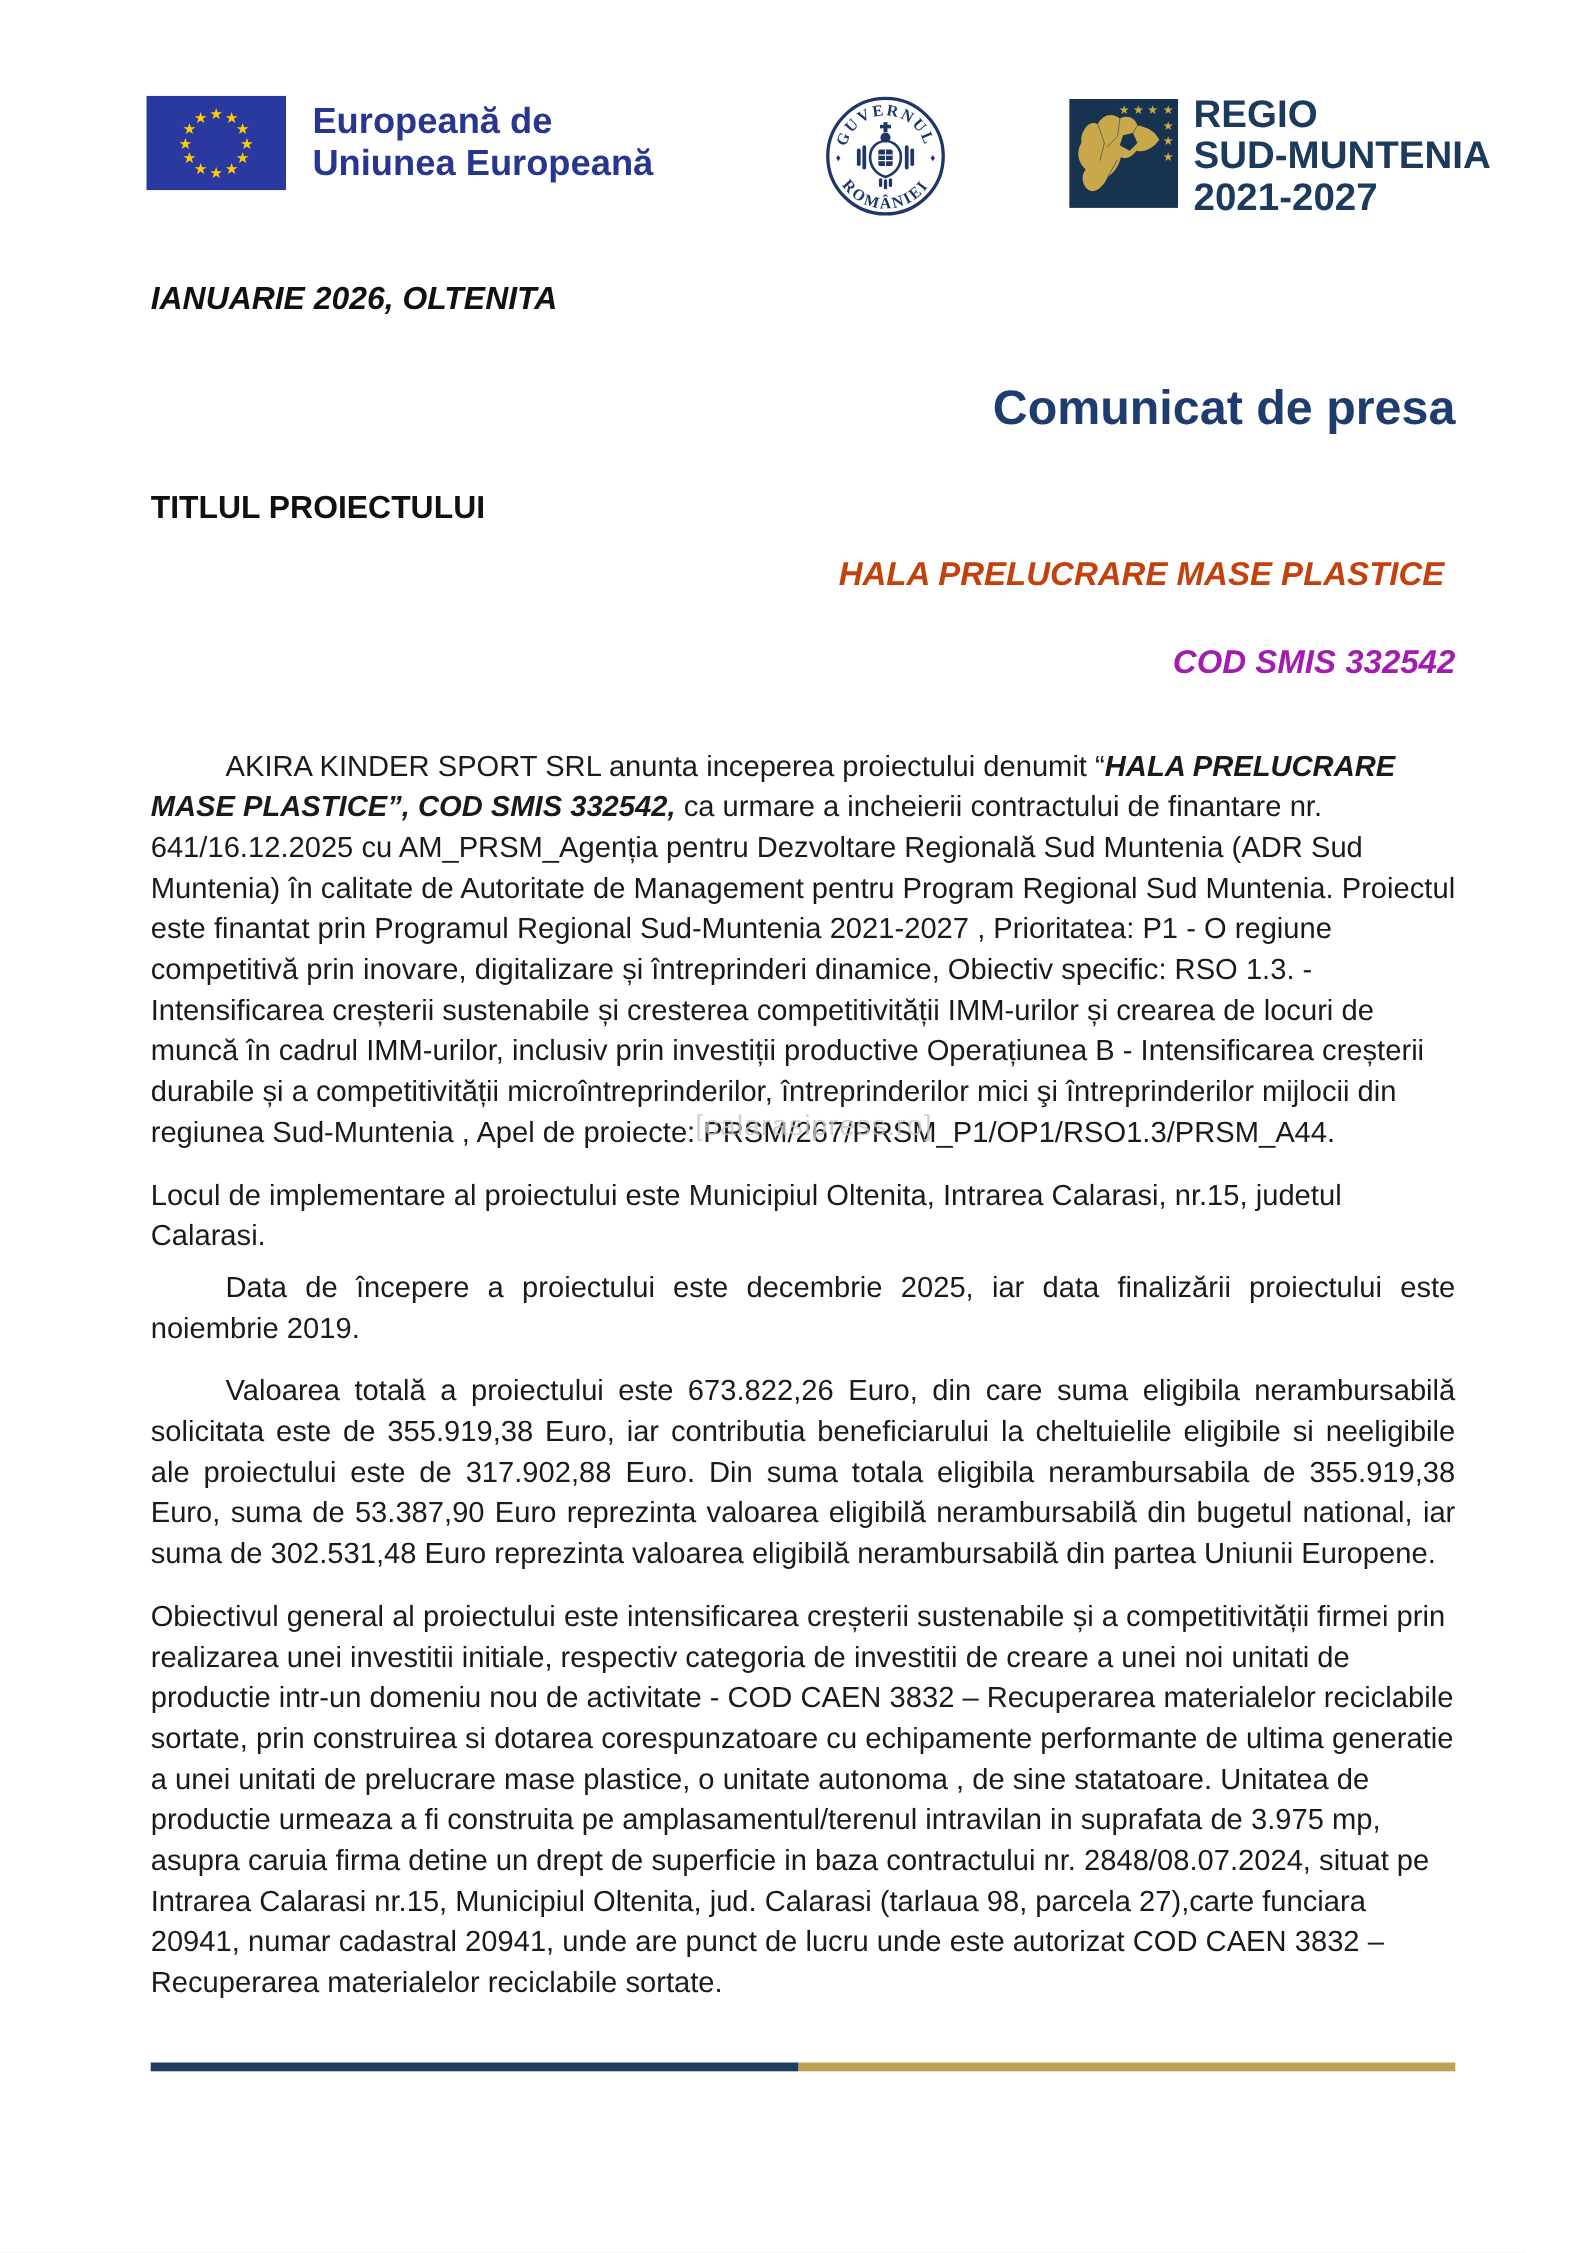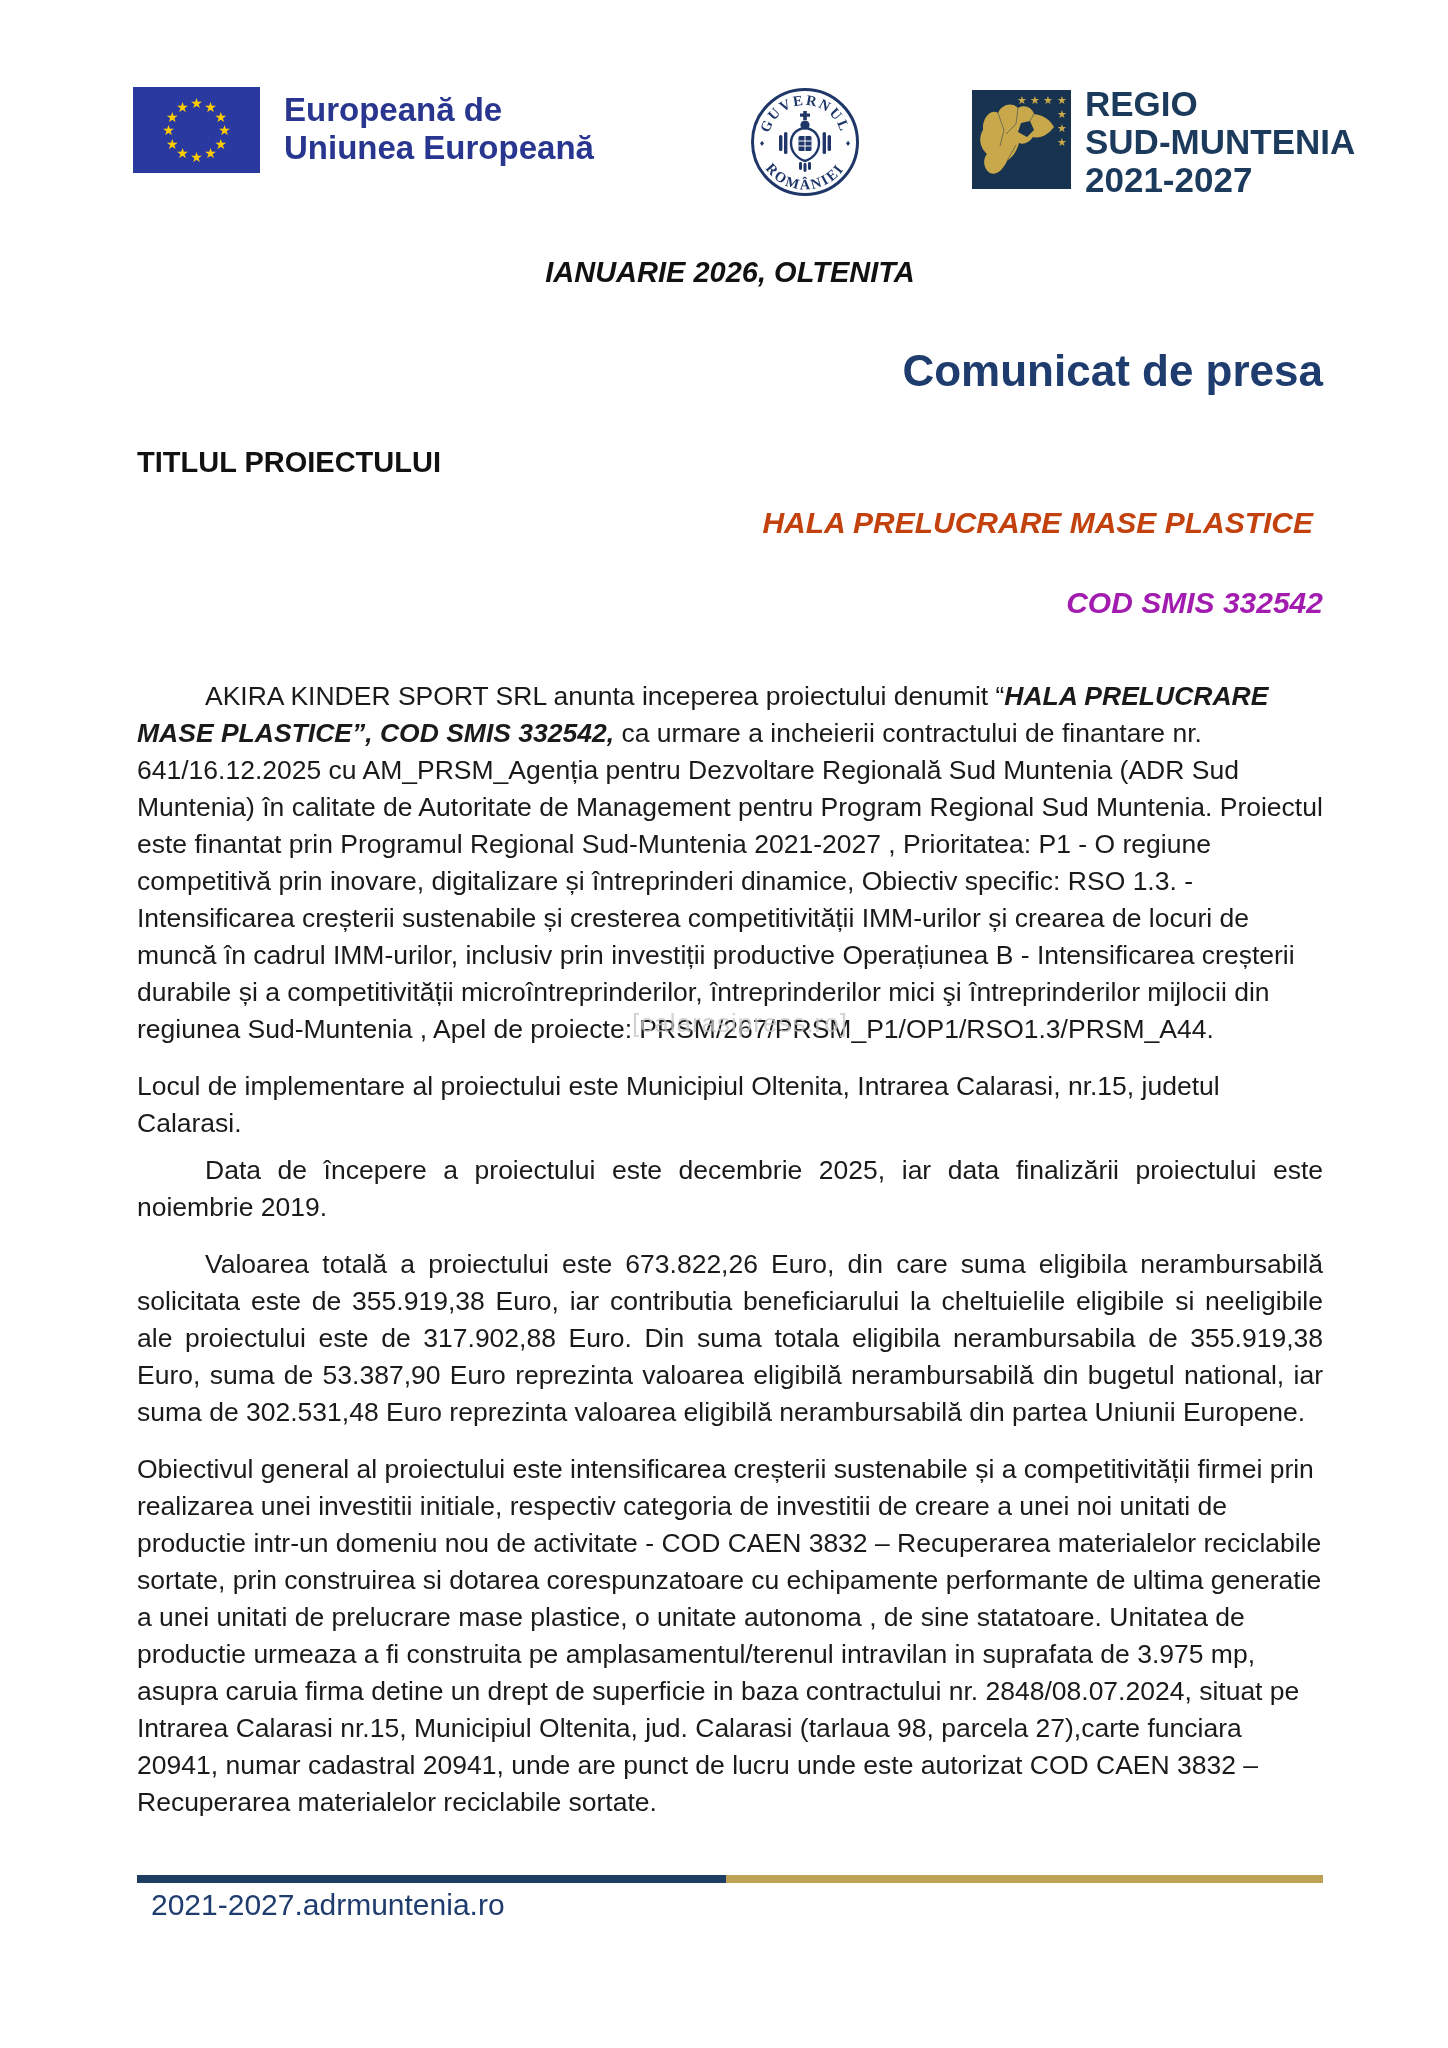--- a/index.html
+++ b/index.html
@@ -11,21 +11,21 @@
   
   .eu-logo{position:absolute;left:133px;top:87px;display:flex;gap:24px;}
   .eu-flag{width:127px;height:86px;display:block;}
   .eu-text{font-weight:bold;color:#28368f;font-size:33px;line-height:38px;padding-top:4px;white-space:nowrap;}
   .gov-seal{position:absolute;left:750px;top:84px;width:110px;height:116px;}
   .seal-arc-text{font-family:"Liberation Serif", serif;font-weight:bold;fill:#1e3668;letter-spacing:2px;}
   .regio-logo{position:absolute;left:972px;top:90px;display:flex;gap:14px;}
   .regio-square{width:99px;height:99px;display:block;}
   .regio-text{font-weight:bold;color:#1b3a5c;font-size:35px;line-height:38px;margin-top:-5px;white-space:nowrap;}
   
-  .date-line{position:absolute;left:137px;width:1186px;top:256px;text-align:center;
+  .date-line{position:absolute;left:137px;width:1186px;top:256px;text-align:left;
     font-size:29px;font-weight:bold;font-style:italic;color:#111;}
   .main-title{position:absolute;left:137px;width:1186px;top:346px;margin:0;text-align:right;
     font-size:44px;font-weight:bold;color:#1f3c6e;}
   .sub1{position:absolute;left:137px;width:1186px;top:446px;text-align:left;
     font-size:29px;font-weight:bold;color:#111;}
   .sub2{position:absolute;left:127px;width:1186px;top:506px;text-align:right;
     font-size:30px;font-weight:bold;font-style:italic;color:#c2410c;}
   .sub3{position:absolute;left:137px;width:1186px;top:586px;text-align:right;
     font-size:30px;font-weight:bold;font-style:italic;color:#a21caf;}
   
@@ -152,15 +152,14 @@
     <p class="p indent just">Valoarea totală a proiectului este 673.822,26 Euro, din care suma eligibila nerambursabilă solicitata este de 355.919,38 Euro, iar contributia beneficiarului la cheltuielile eligibile si neeligibile ale proiectului este de 317.902,88 Euro. Din suma totala eligibila nerambursabila de 355.919,38 Euro, suma de 53.387,90 Euro reprezinta valoarea eligibilă nerambursabilă din bugetul national, iar suma de 302.531,48 Euro reprezinta valoarea eligibilă nerambursabilă din partea Uniunii Europene.</p>
     <p class="p">Obiectivul general al proiectului este intensificarea creșterii sustenabile și a competitivității firmei prin realizarea unei investitii initiale, respectiv categoria de investitii de creare a unei noi unitati de productie intr-un domeniu nou de activitate - COD CAEN 3832 – Recuperarea materialelor reciclabile sortate, prin construirea si dotarea corespunzatoare cu echipamente performante de ultima generatie a unei unitati de prelucrare mase plastice, o unitate autonoma , de sine statatoare. Unitatea de productie urmeaza a fi construita pe amplasamentul/terenul intravilan in suprafata de 3.975 mp, asupra caruia firma detine un drept de superficie in baza contractului nr. 2848/08.07.2024, situat pe Intrarea Calarasi nr.15, Municipiul Oltenita, jud. Calarasi (tarlaua 98, parcela 27),carte funciara 20941, numar cadastral 20941, unde are punct de lucru unde este autorizat COD CAEN 3832 – Recuperarea materialelor reciclabile sortate.</p>
   </main>
 
   <div class="watermark">[calarasipress.ro]</div>
 
   <div class="footer-bar">
     <span class="bar-navy"></span>
     <span class="bar-gold"></span>
   </div>
-  <div class="footer-url">2021-2027.adrmuntenia.ro</div>
 
 </div>
 
 </body></html>

